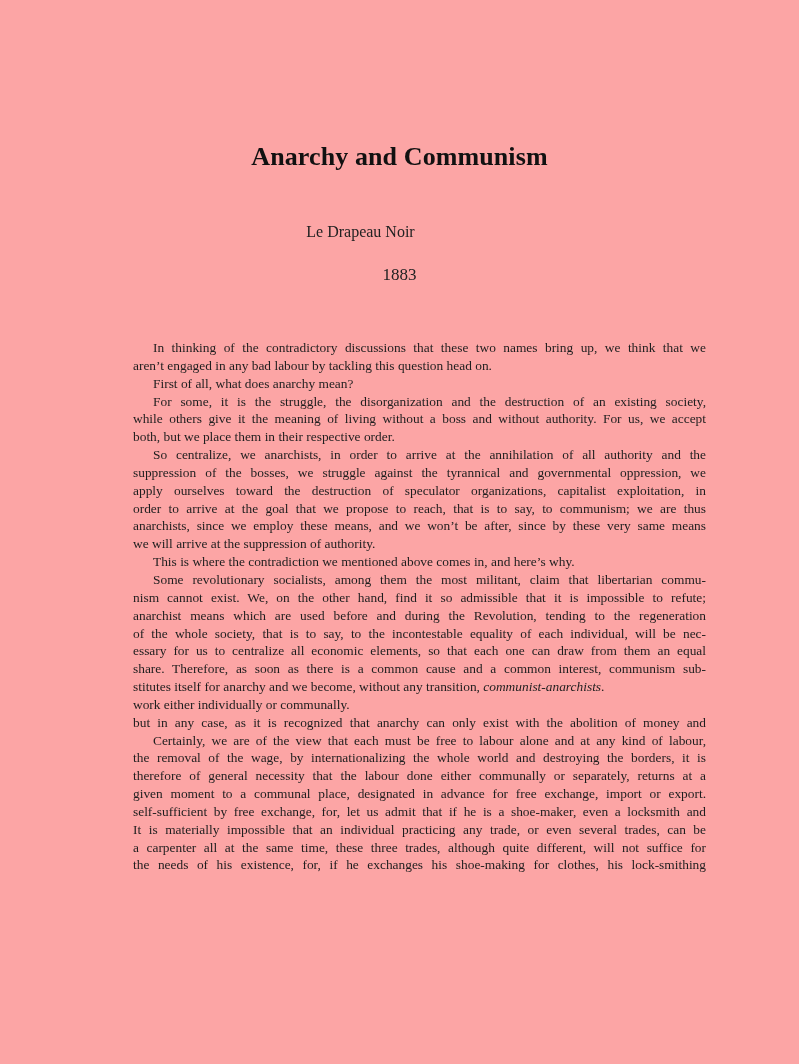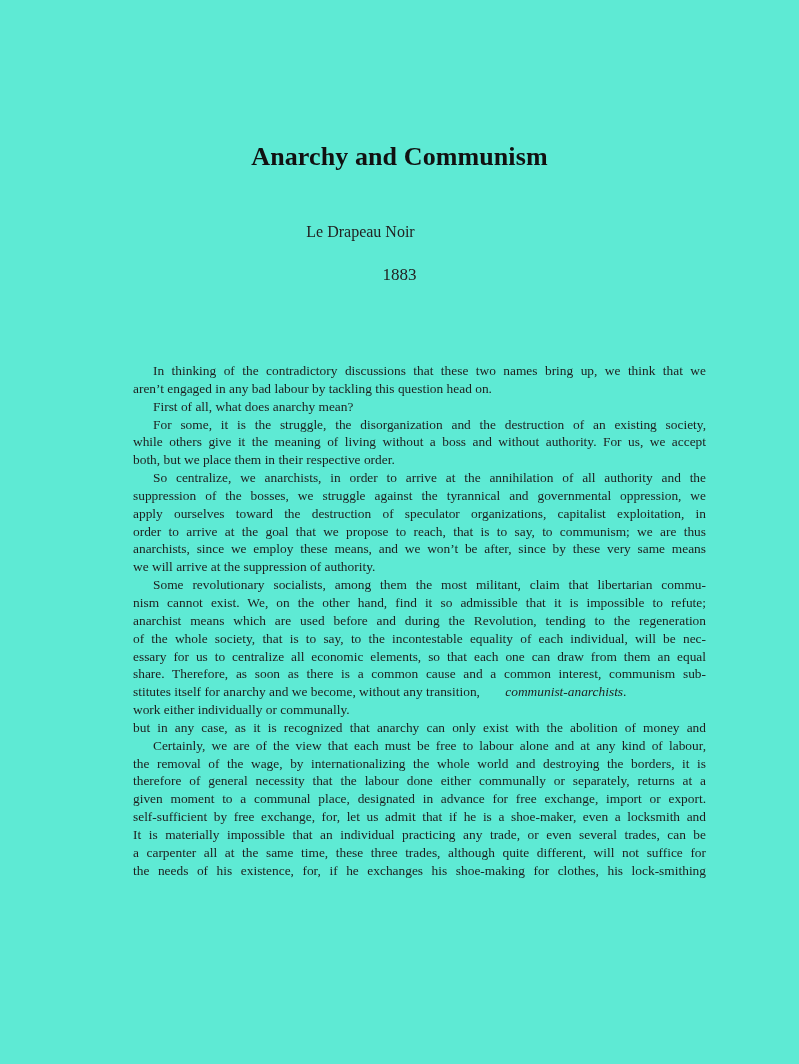--- a/index.html
+++ b/index.html
@@ -14,21 +14,21 @@
       overflow: hidden;
       font-family: "Liberation Serif", "DejaVu Serif", serif;
       color: #1a1a1a;
     }
     .page {
       position: absolute;
       left: 0;
       top: 0;
       width: 799px;
       height: 1064px;
-      background: #5eead4;
+      background: #fca5a5;
     }
     .title {
       position: absolute;
       left: 0;
       width: 799px;
       top: 141px;
       margin: 0;
       text-align: center;
       font-size: 26px;
       font-weight: bold;
@@ -54,21 +54,21 @@
       top: 264px;
       margin: 0;
       text-align: center;
       font-size: 17px;
       line-height: 22px;
       color: #222222;
     }
     .body-text {
       position: absolute;
       left: 133px;
-      top: 362px;
+      top: 339px;
       width: 573px;
     }
     .body-text p {
       margin: 0;
       text-indent: 20px;
       text-align: justify;
       font-size: 13.4px;
       line-height: 17.85px;
       color: #1e1e1e;
       hyphens: manual;
@@ -82,21 +82,20 @@
     .body-text p .line.last {
       text-align-last: left;
     }
     .body-text p .line.first {
       padding-left: 20px;
     }
     .body-text p {
       text-indent: 0;
     }
     em {
-      margin-left: 22px;
     }
   </style>
 </head>
 <body>
 
 <div class="page">
   <h1 class="title">Anarchy and Communism</h1>
   <div class="author">Le Drapeau Noir</div>
   <div class="date">1883</div>
 
@@ -115,20 +114,23 @@
       </p>
       <p>
         <span class="line first">So centralize, we anarchists, in order to arrive at the annihilation of all authority and the</span>
         <span class="line">suppression of the bosses, we struggle against the tyrannical and governmental oppression, we</span>
         <span class="line">apply ourselves toward the destruction of speculator organizations, capitalist exploitation, in</span>
         <span class="line">order to arrive at the goal that we propose to reach, that is to say, to communism; we are thus</span>
         <span class="line">anarchists, since we employ these means, and we won’t be after, since by these very same means</span>
         <span class="line last">we will arrive at the suppression of authority.</span>
       </p>
       <p>
+        <span class="line first last">This is where the contradiction we mentioned above comes in, and here’s why.</span>
+      </p>
+      <p>
         <span class="line first">Some revolutionary socialists, among them the most militant, claim that libertarian commu-</span>
         <span class="line">nism cannot exist. We, on the other hand, find it so admissible that it is impossible to refute;</span>
         <span class="line">anarchist means which are used before and during the Revolution, tending to the regeneration</span>
         <span class="line">of the whole society, that is to say, to the incontestable equality of each individual, will be nec-</span>
         <span class="line">essary for us to centralize all economic elements, so that each one can draw from them an equal</span>
         <span class="line">share. Therefore, as soon as there is a common cause and a common interest, communism sub-</span>
         <span class="line last">stitutes itself for anarchy and we become, without any transition, <em>communist-anarchists</em><span>.</span></span>
       </p>
       <p>
         <span class="line last">work either individually or communally.</span>

